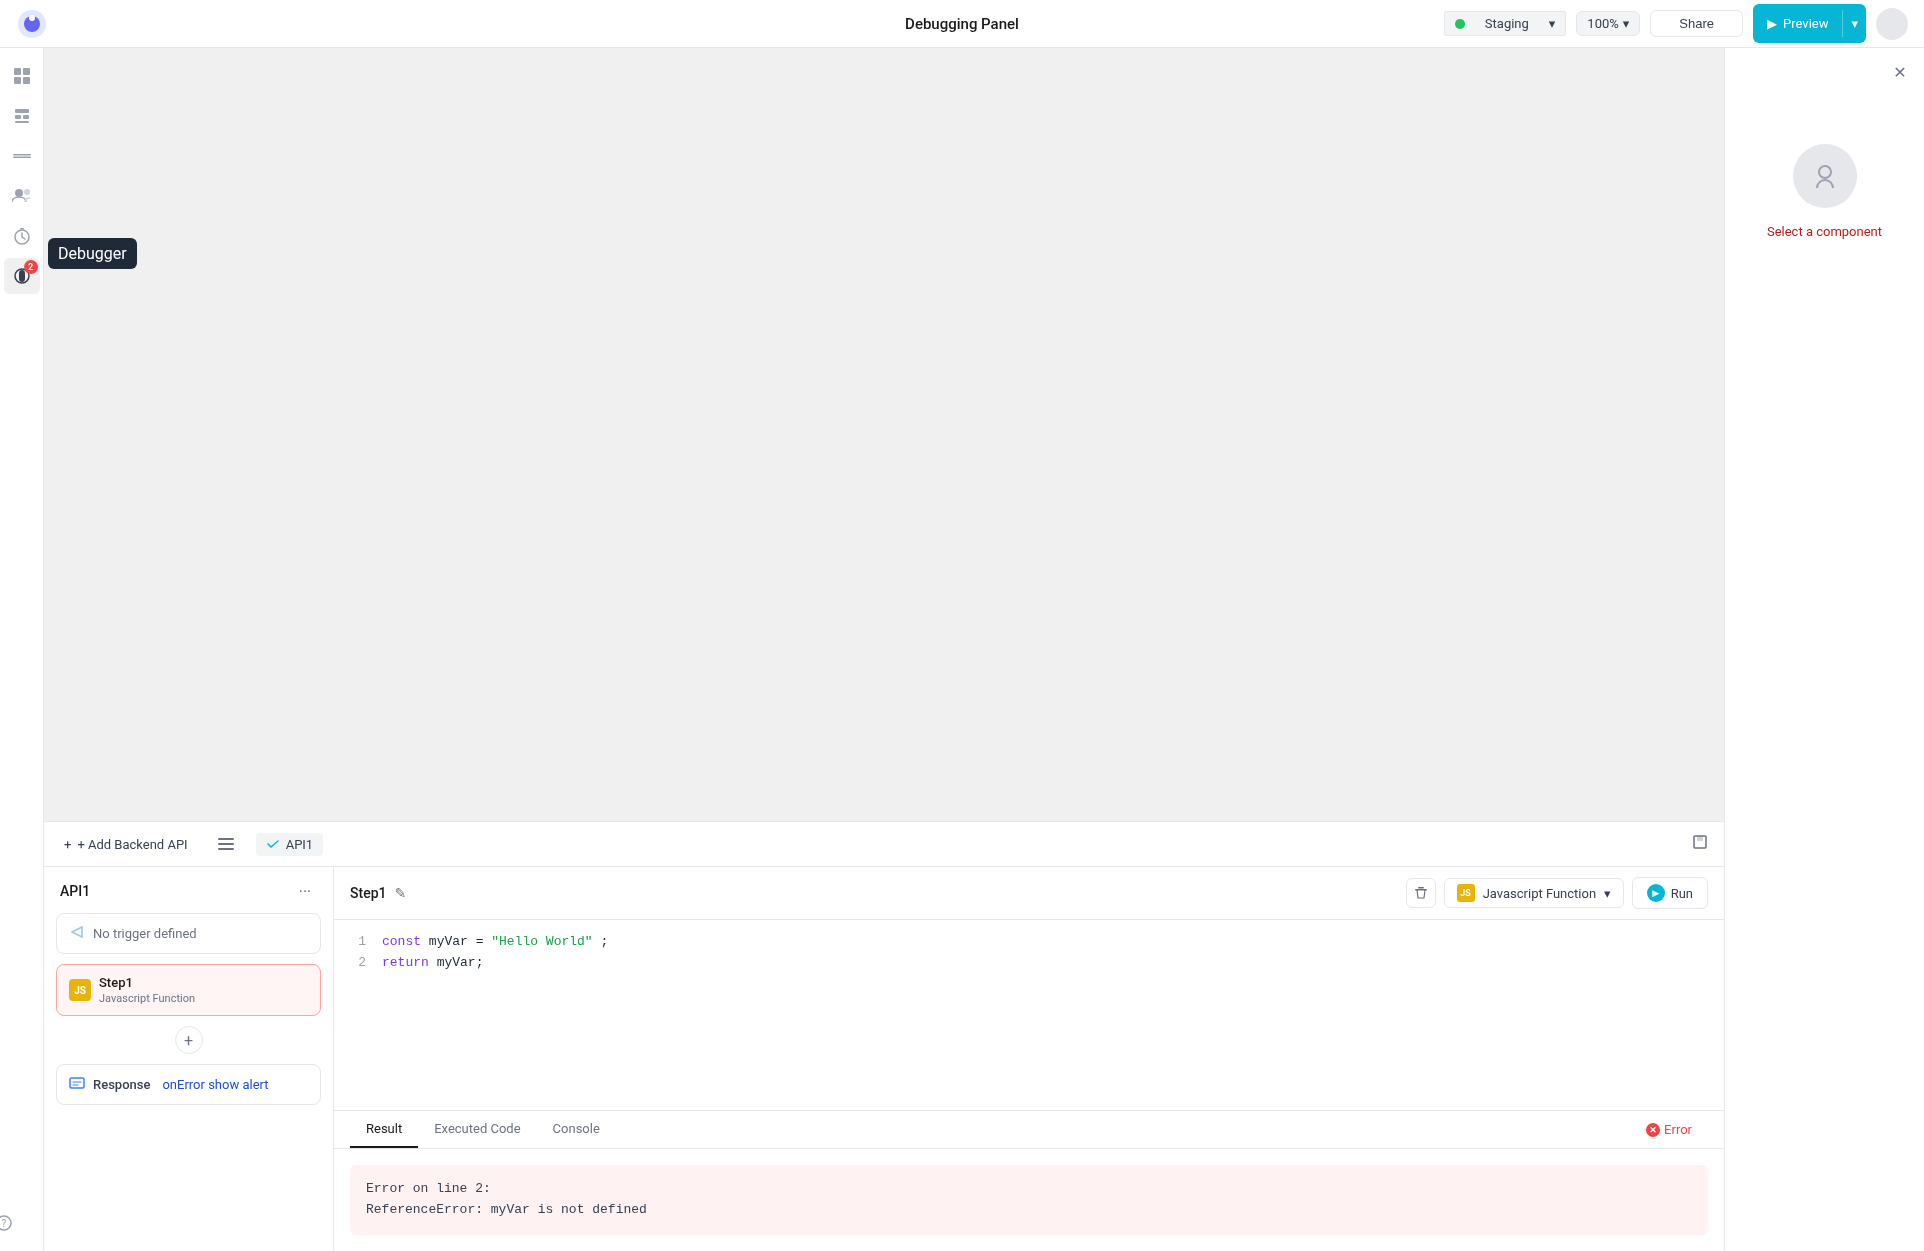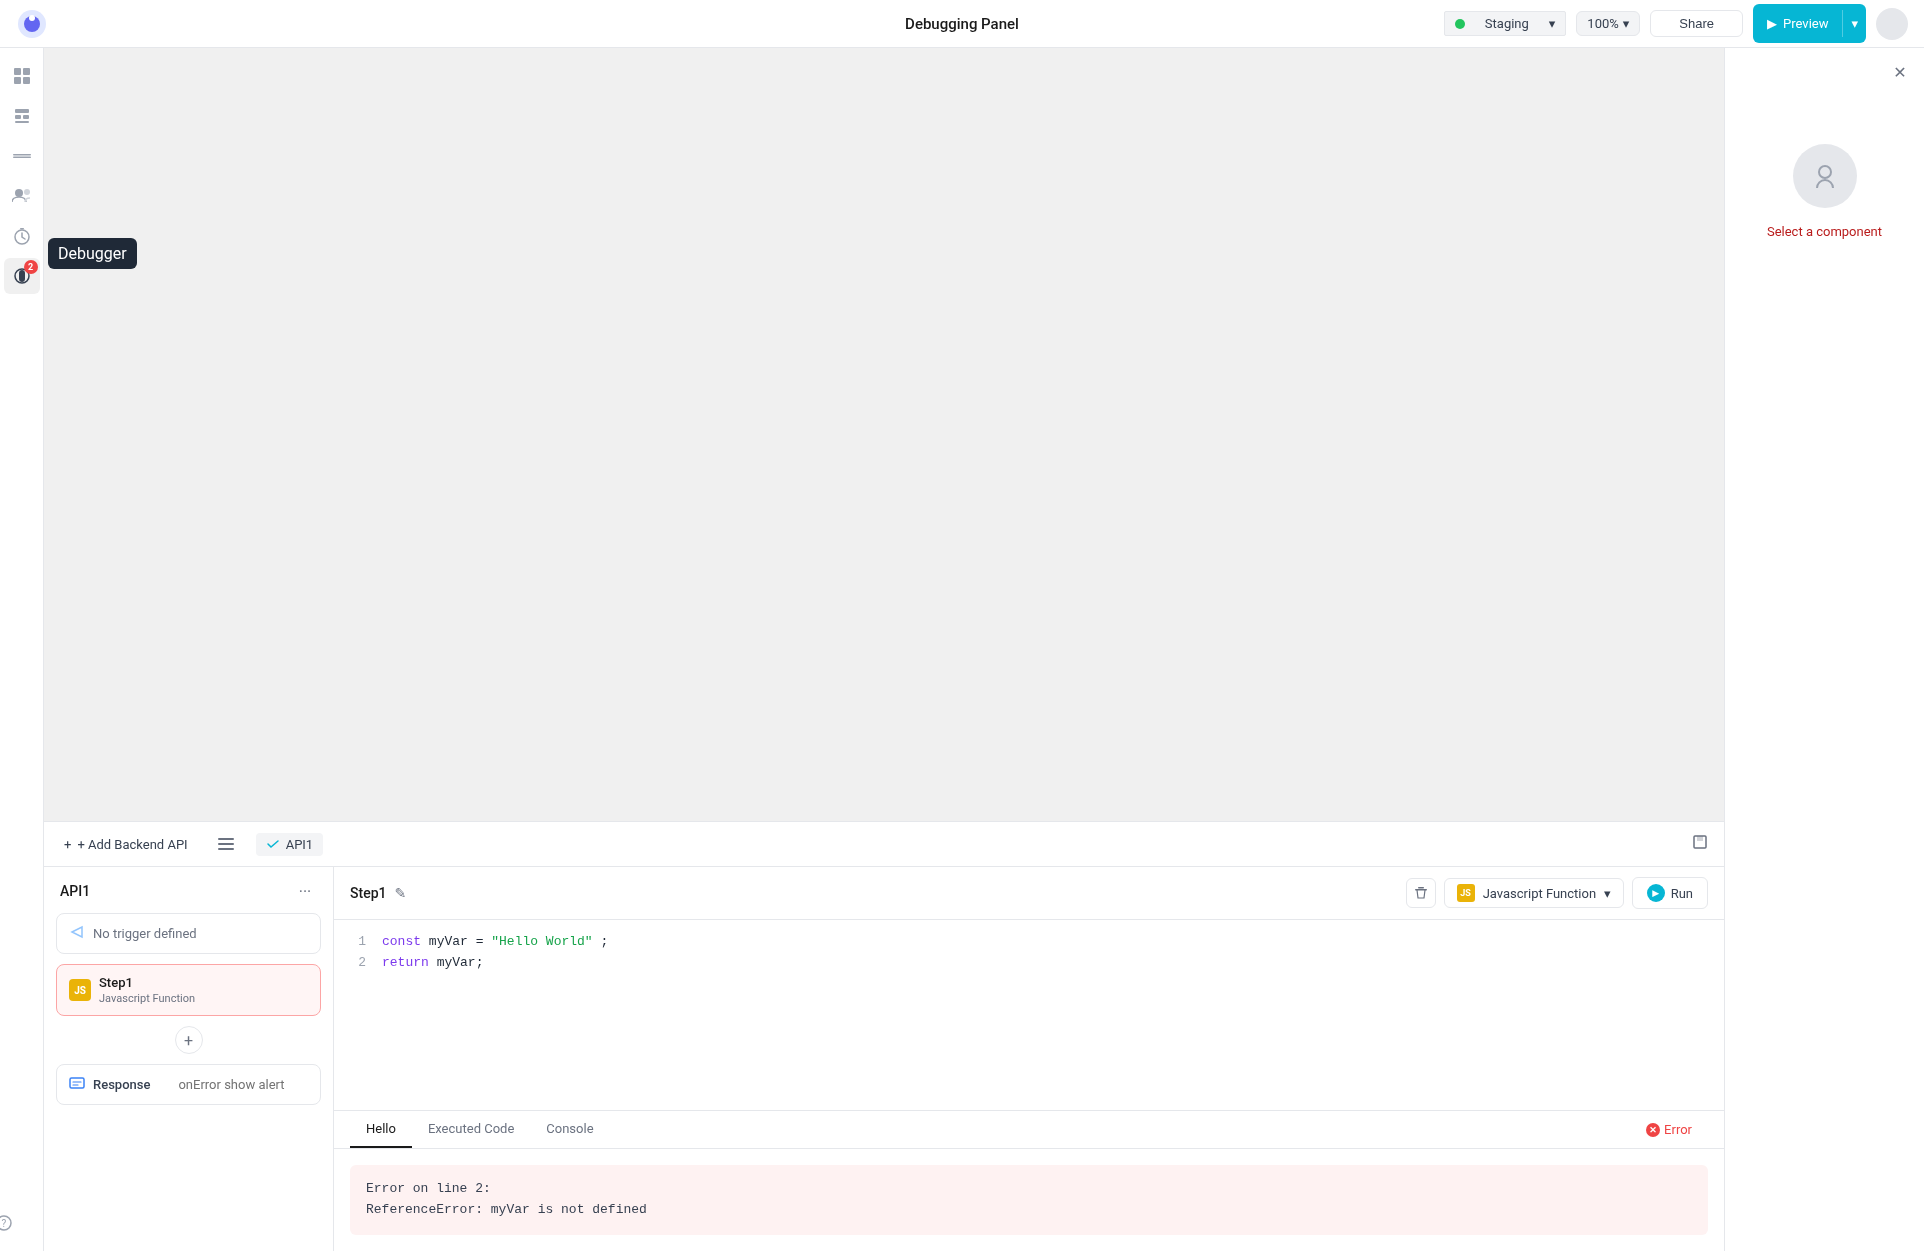--- a/index.html
+++ b/index.html
@@ -379,22 +379,22 @@
       color: #374151;
     }
     .response-icon {
       color: #3b82f6;
       font-size: 14px;
     }
     .response-label {
       font-weight: 500;
     }
     .response-sub {
-      color: #737373;
-      margin-left: 20px;
+      color: #1d4ed8;
+      margin-left: 4px;
     }
 
     
     .code-panel {
       flex: 1;
       display: flex;
       flex-direction: column;
       overflow: hidden;
     }
 
@@ -844,21 +844,21 @@
               <span class="line-num">2</span>
               <span>
                 <span class="code-keyword">return</span>
                 <span class="code-plain"> myVar;</span>
               </span>
             </div>
           </div>
 
           <div class="results-section">
             <div class="results-tabs">
-              <div class="result-tab active">Hello</div>
+              <div class="result-tab active">Result</div>
               <div class="result-tab">Executed Code</div>
               <div class="result-tab">Console</div>
               <div class="error-badge">
                 <div class="error-dot">✕</div>
                 <span>Error</span>
               </div>
             </div>
             <div class="results-content">
               <div class="error-box">
                 <div>Error on line 2:</div>

